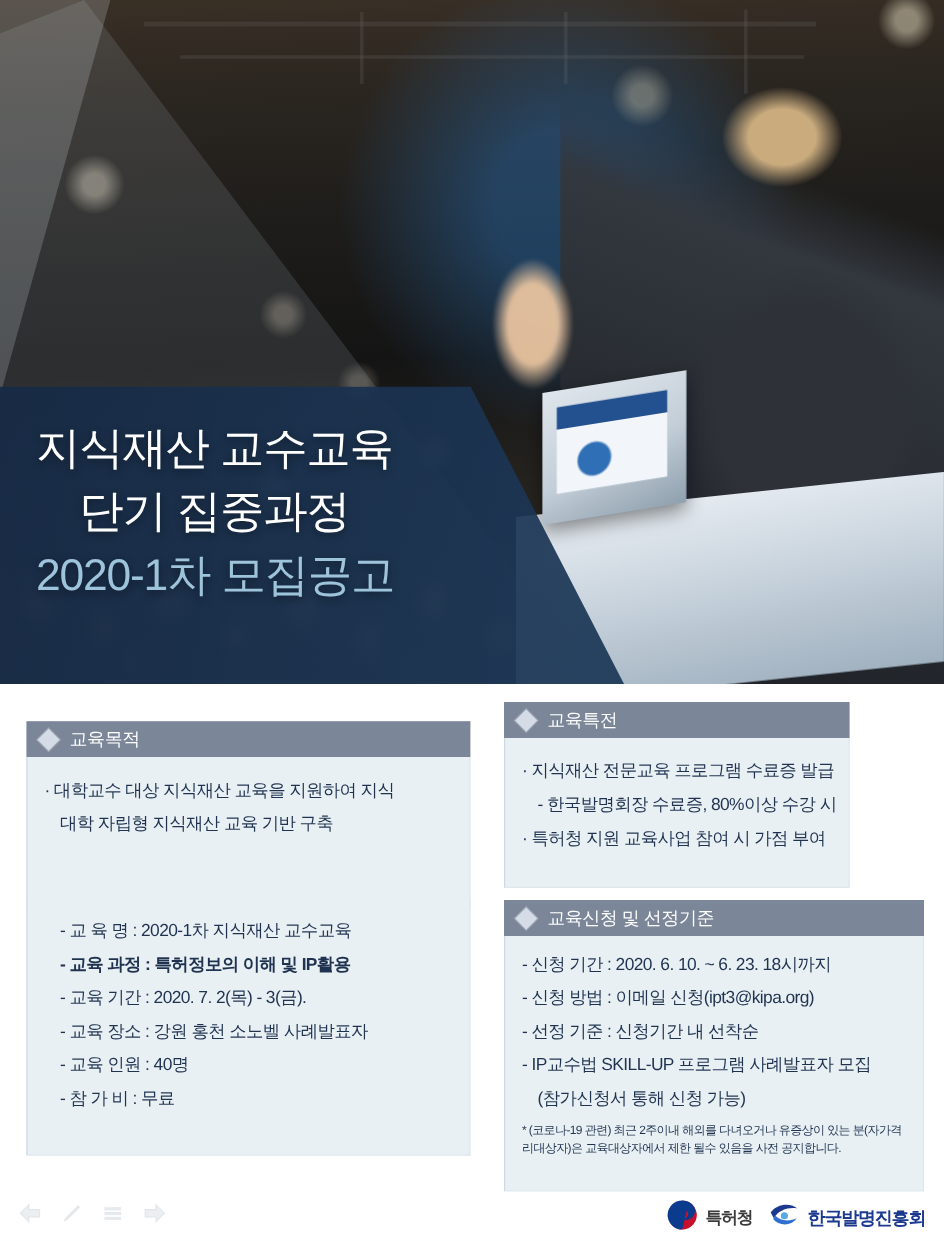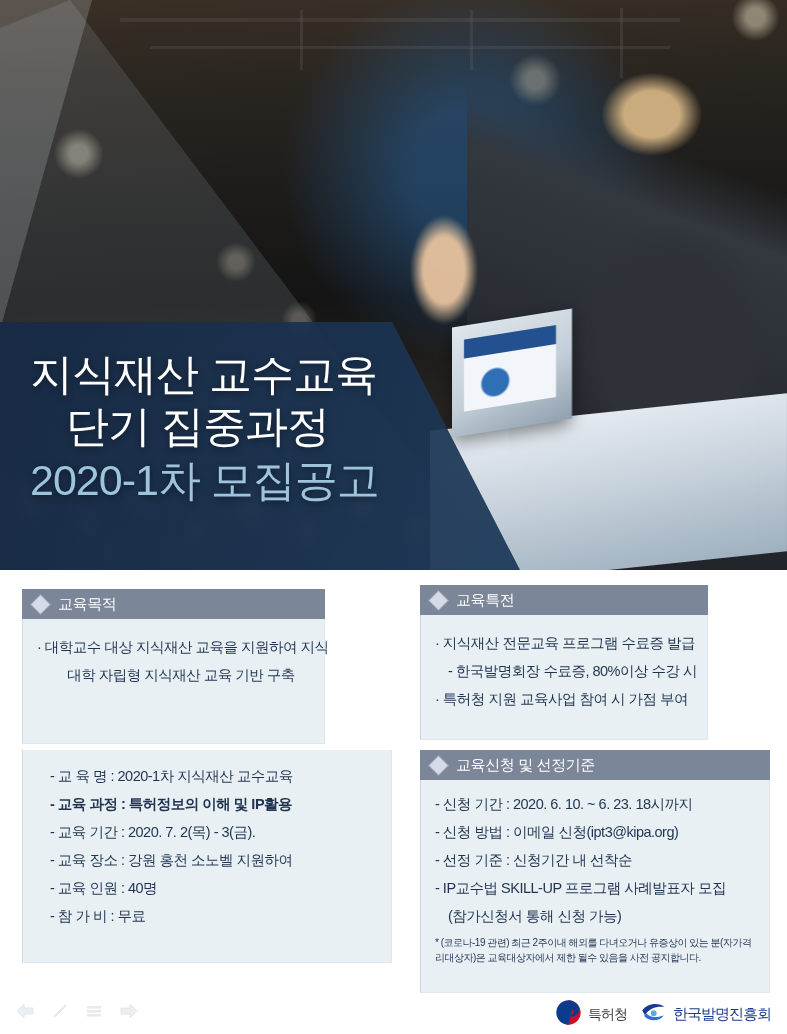--- a/index.html
+++ b/index.html
@@ -104,21 +104,21 @@
     clip-path:polygon(0 0, 392px 0, 520px 248px, 0 248px);
   }
   .title-band-solid{
     position:absolute;left:0;top:322px;width:787px;height:248px;
     background:linear-gradient(100deg,rgba(20,38,62,.55) 0%, rgba(24,52,80,.40) 60%, rgba(26,60,90,.25) 100%);
     clip-path:polygon(0 0, 392px 0, 520px 248px, 0 248px);
   }
   .title-text{position:absolute;left:30px;top:348px;width:520px;z-index:6;}
   .t-line{
     color:#ffffff;
-    font-size:43px;
+    font-size:37px;
     line-height:52px;
     font-weight:400;
     letter-spacing:-1px;
     white-space:nowrap;
     text-shadow:0 2px 7px rgba(0,0,0,.45);
   }
   .t-line.l2{margin-left:36px;}
   .t-line.l3{color:#9ec4dc;margin-top:2px;}
 
   
@@ -160,36 +160,36 @@
   .note{
     margin-top:6px !important;
     font-size:10px !important;
     line-height:15px !important;
     letter-spacing:-.7px;
     color:#27405f;
     white-space:normal !important;
   }
 
   
-  #panel-purpose{left:22px;top:4px;width:303px;text-align:center;}
+  #panel-purpose{left:22px;top:16px;width:370px;}
   #panel-purpose .panel-body{height:125px;}
   #panel-benefit{left:420px;top:0;width:288px;}
   #panel-benefit .panel-body{height:125px;}
   #panel-overview{left:22px;top:165px;width:370px;}
   #panel-overview .panel-body{height:213px;padding-top:14px;}
   #panel-apply{left:420px;top:165px;width:350px;}
   #panel-apply .panel-body{height:213px;padding-top:12px;}
 
   
   .footer{position:absolute;left:0;top:993px;width:787px;height:41px;background:#fff;}
   .nav-icons{position:absolute;left:14px;top:8px;display:flex;gap:14px;align-items:center;}
   .nav-icons svg{display:block;}
   .logos{position:absolute;right:16px;top:6px;display:flex;align-items:center;gap:12px;}
   .logo{display:flex;align-items:center;gap:6px;}
-  .logo-label{font-size:14px;font-weight:normal;letter-spacing:-1px;color:#3b3b3b;}
+  .logo-label{font-size:14px;font-weight:bold;letter-spacing:-1px;color:#3b3b3b;}
   .logo-label.kipa{color:#1b3a8f;font-size:15px;}
 </style>
 </head>
 <body>
 
 <div class="poster">
 
   <div class="hero">
     <div class="hero-photo"></div>
 
@@ -243,21 +243,21 @@
         <p class="indent">- 한국발명회장 수료증, 80%이상 수강 시</p>
         <p>· 특허청 지원 교육사업 참여 시 가점 부여</p>
       </div>
     </section>
 
     <section class="panel" id="panel-overview">
       <div class="panel-body">
         <p class="indent">- 교 육 명 : 2020-1차 지식재산 교수교육</p>
         <p class="indent bold">- 교육 과정 :  특허정보의 이해 및 IP활용</p>
         <p class="indent">- 교육 기간 : 2020. 7. 2(목)  - 3(금).</p>
-        <p class="indent">- 교육 장소 :  강원 홍천 소노벨 지원하여</p>
+        <p class="indent">- 교육 장소 :  강원 홍천 소노벨 사례발표자</p>
         <p class="indent">- 교육 인원 : 40명</p>
         <p class="indent">- 참 가 비 : 무료</p>
       </div>
     </section>
 
     <section class="panel" id="panel-apply">
       <header class="panel-head">
         <span class="diamond"></span>
         <span class="panel-head-title">교육신청 및 선정기준</span>
       </header>

